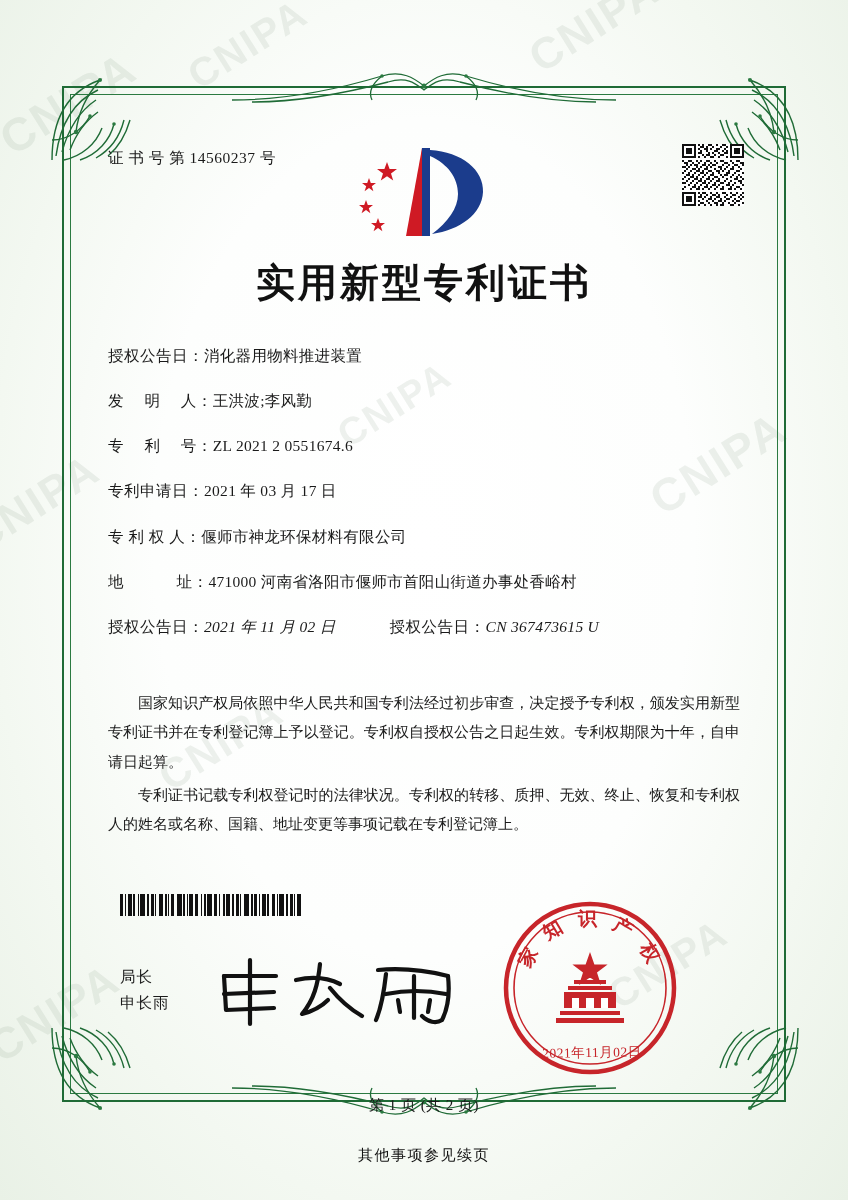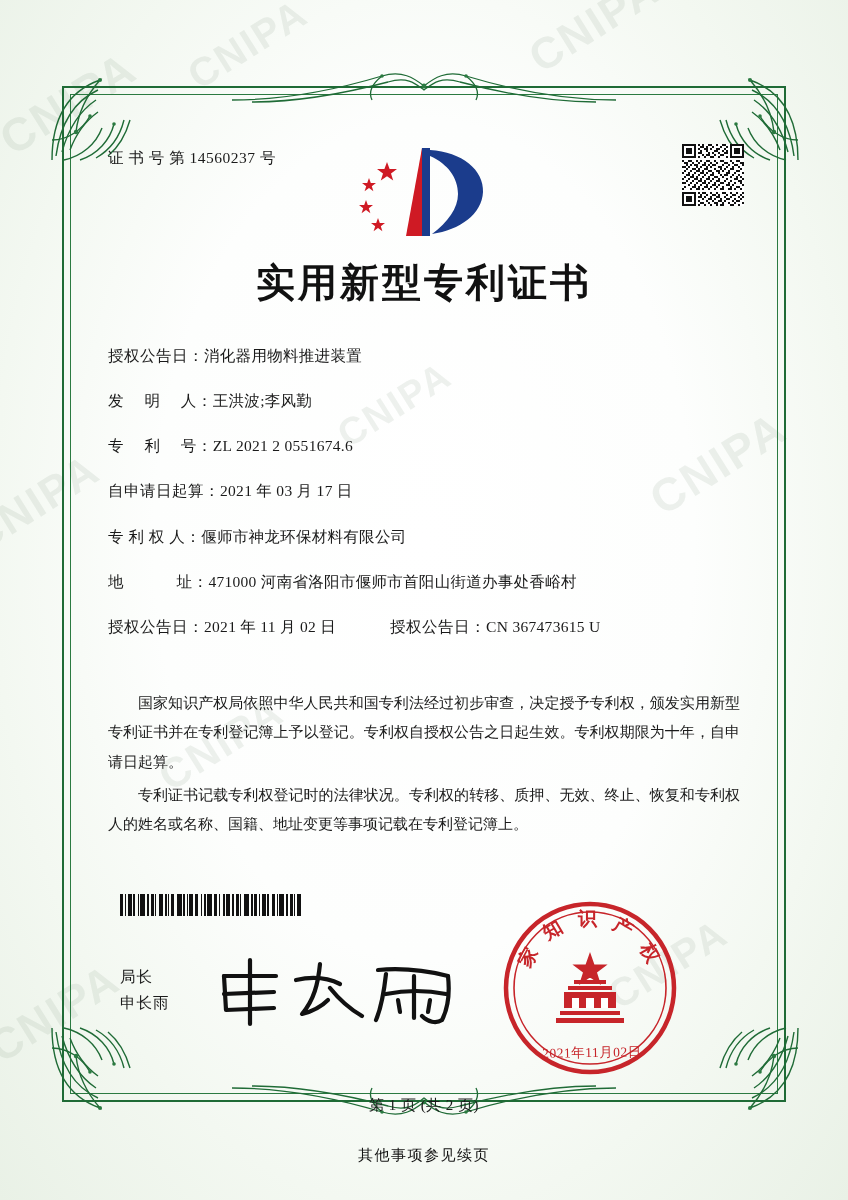--- a/index.html
+++ b/index.html
@@ -155,20 +155,21 @@
     white-space: pre;
     letter-spacing: 0.5px;
   }
   .field-value {
     flex: 1 1 auto;
     letter-spacing: 0.3px;
   }
   .field-row.two-col .field-value {
     flex: 0 0 auto;
     margin-right: 54px;
+    font-style: italic;
   }
 
   .paras {
     position: absolute;
     left: 38px;
     top: 595px;
     width: 632px;
     font-size: 15px;
     line-height: 1.95;
     text-align: justify;
@@ -664,21 +665,21 @@
       </div>
       <div class="field-row">
         <span class="field-label">发　 明 　人：</span>
         <span class="field-value">王洪波;李风勤</span>
       </div>
       <div class="field-row">
         <span class="field-label">专　 利 　号：</span>
         <span class="field-value">ZL 2021 2 0551674.6</span>
       </div>
       <div class="field-row">
-        <span class="field-label">自申请日起算：</span>
+        <span class="field-label">专利申请日：</span>
         <span class="field-value">2021 年 03 月 17 日</span>
       </div>
       <div class="field-row">
         <span class="field-label">专 利 权 人：</span>
         <span class="field-value">偃师市神龙环保材料有限公司</span>
       </div>
       <div class="field-row">
         <span class="field-label">地　　 　址：</span>
         <span class="field-value">471000 河南省洛阳市偃师市首阳山街道办事处香峪村</span>
       </div>

